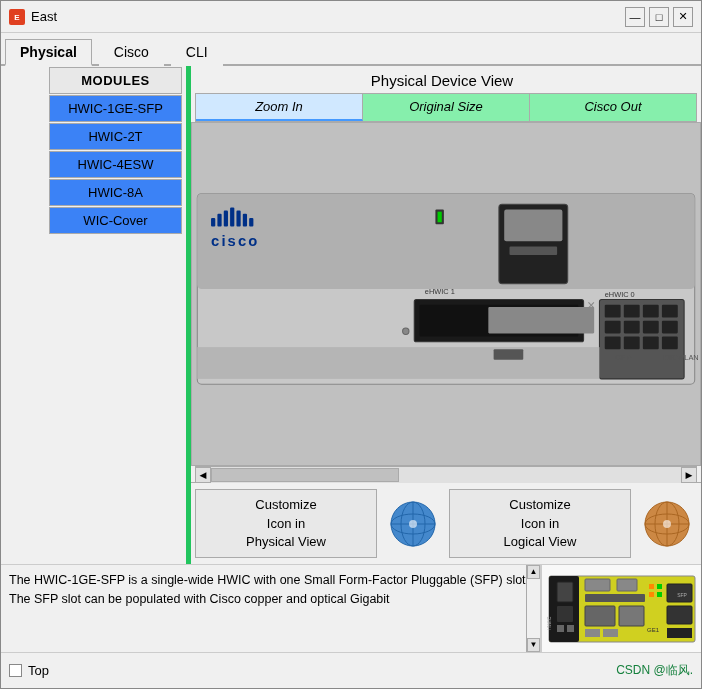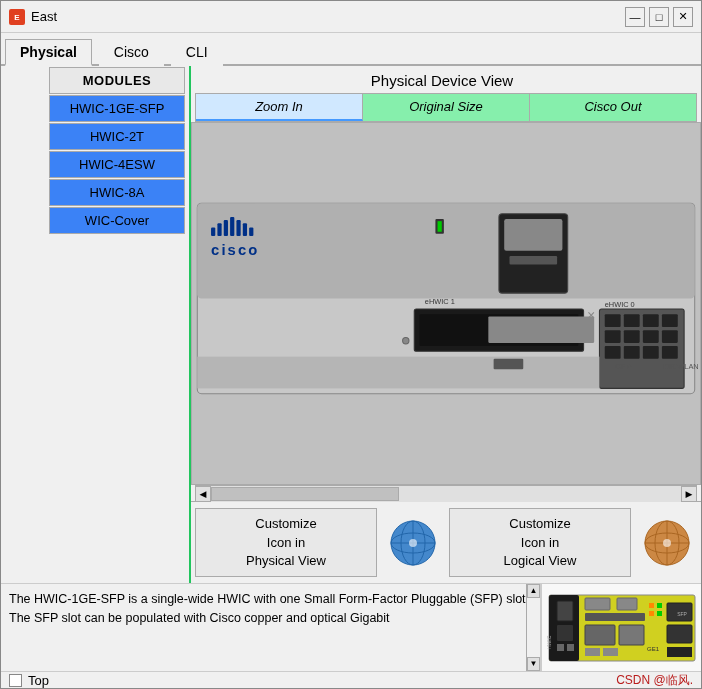--- a/index.html
+++ b/index.html
@@ -89,21 +89,21 @@
     }
 
     .content-area {
       display: flex;
       flex: 1;
       overflow: hidden;
     }
 
     .left-panel {
       width: 190px;
-      border-right: 2px solid #22c55e;
+      border-right: 5px solid #22c55e;
       display: flex;
       flex-direction: column;
       background: #f0f0f0;
       flex-shrink: 0;
       padding-left: 44px;
     }
     .modules-list {
       flex: 1;
       overflow-y: auto;
     }
@@ -276,21 +276,21 @@
       width: 160px;
       background: #f8f8f8;
       border-left: 1px solid #ccc;
       display: flex;
       align-items: center;
       justify-content: center;
       flex-shrink: 0;
     }
 
     .status-bar {
-      height: 17px;
+      height: 36px;
       background: #f0f0f0;
       border-top: 1px solid #ccc;
       display: flex;
       align-items: center;
       padding: 0 8px;
       flex-shrink: 0;
     }
     .checkbox-area {
       display: flex;
       align-items: center;
@@ -299,21 +299,21 @@
     }
     .checkbox {
       width: 13px;
       height: 13px;
       border: 1px solid #888;
       background: white;
       display: inline-block;
       flex-shrink: 0;
     }
     .status-credit {
-      color: #b91c1c;
+      color: #15803d;
       font-size: 12px;
     }
   </style>
 </head>
 <body>
 
 <div class="window">
 
   <div class="title-bar">
     <div class="title-icon">

